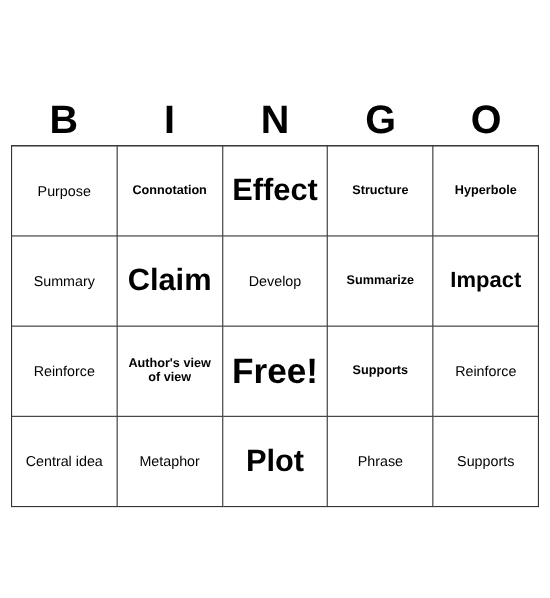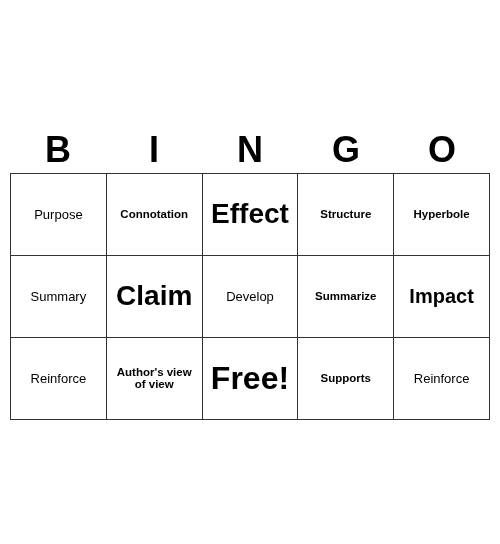--- a/index.html
+++ b/index.html
@@ -111,15 +111,22 @@
           <td class="cell-small">Summarize</td>
           <td class="cell-medium">Impact</td>
         </tr>
         <tr>
           <td class="cell-normal">Reinforce</td>
           <td class="cell-small">Author's view of view</td>
           <td class="cell-free">Free!</td>
           <td class="cell-small">Supports</td>
           <td class="cell-normal">Reinforce</td>
         </tr>
+        <tr>
+          <td class="cell-normal">Central idea</td>
+          <td class="cell-normal">Metaphor</td>
+          <td class="cell-large">Plot</td>
+          <td class="cell-normal">Phrase</td>
+          <td class="cell-normal">Supports</td>
+        </tr>
       </tbody>
   </table>
 </div>
 
 </body></html>

